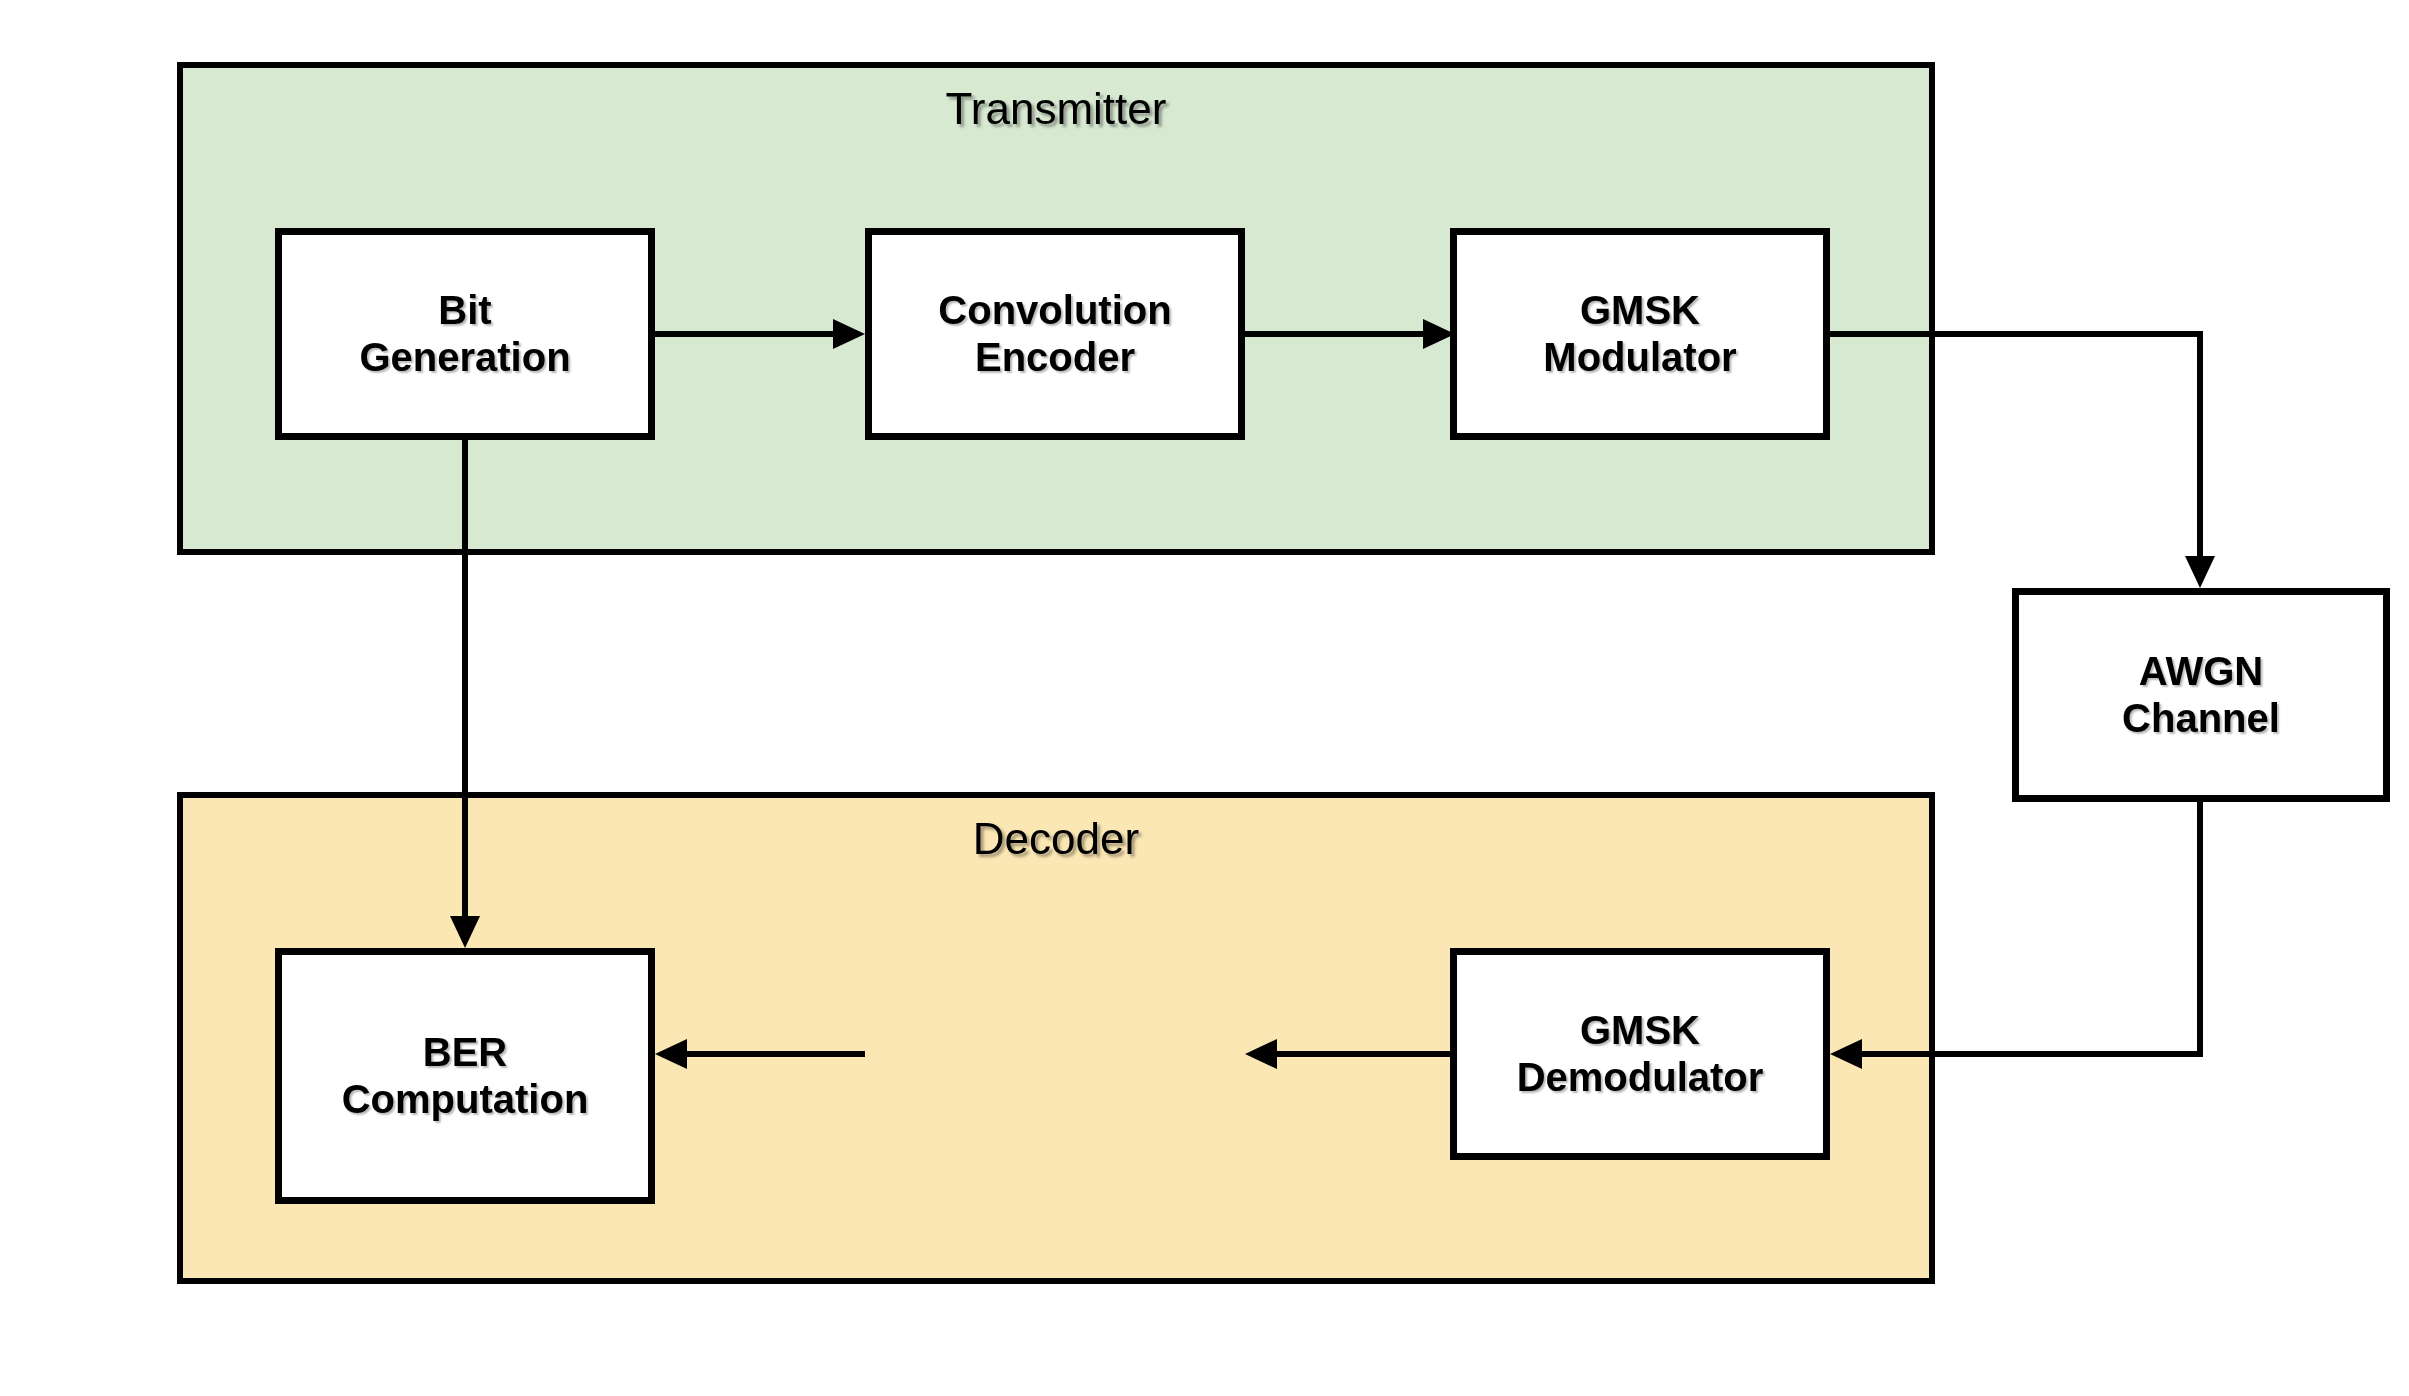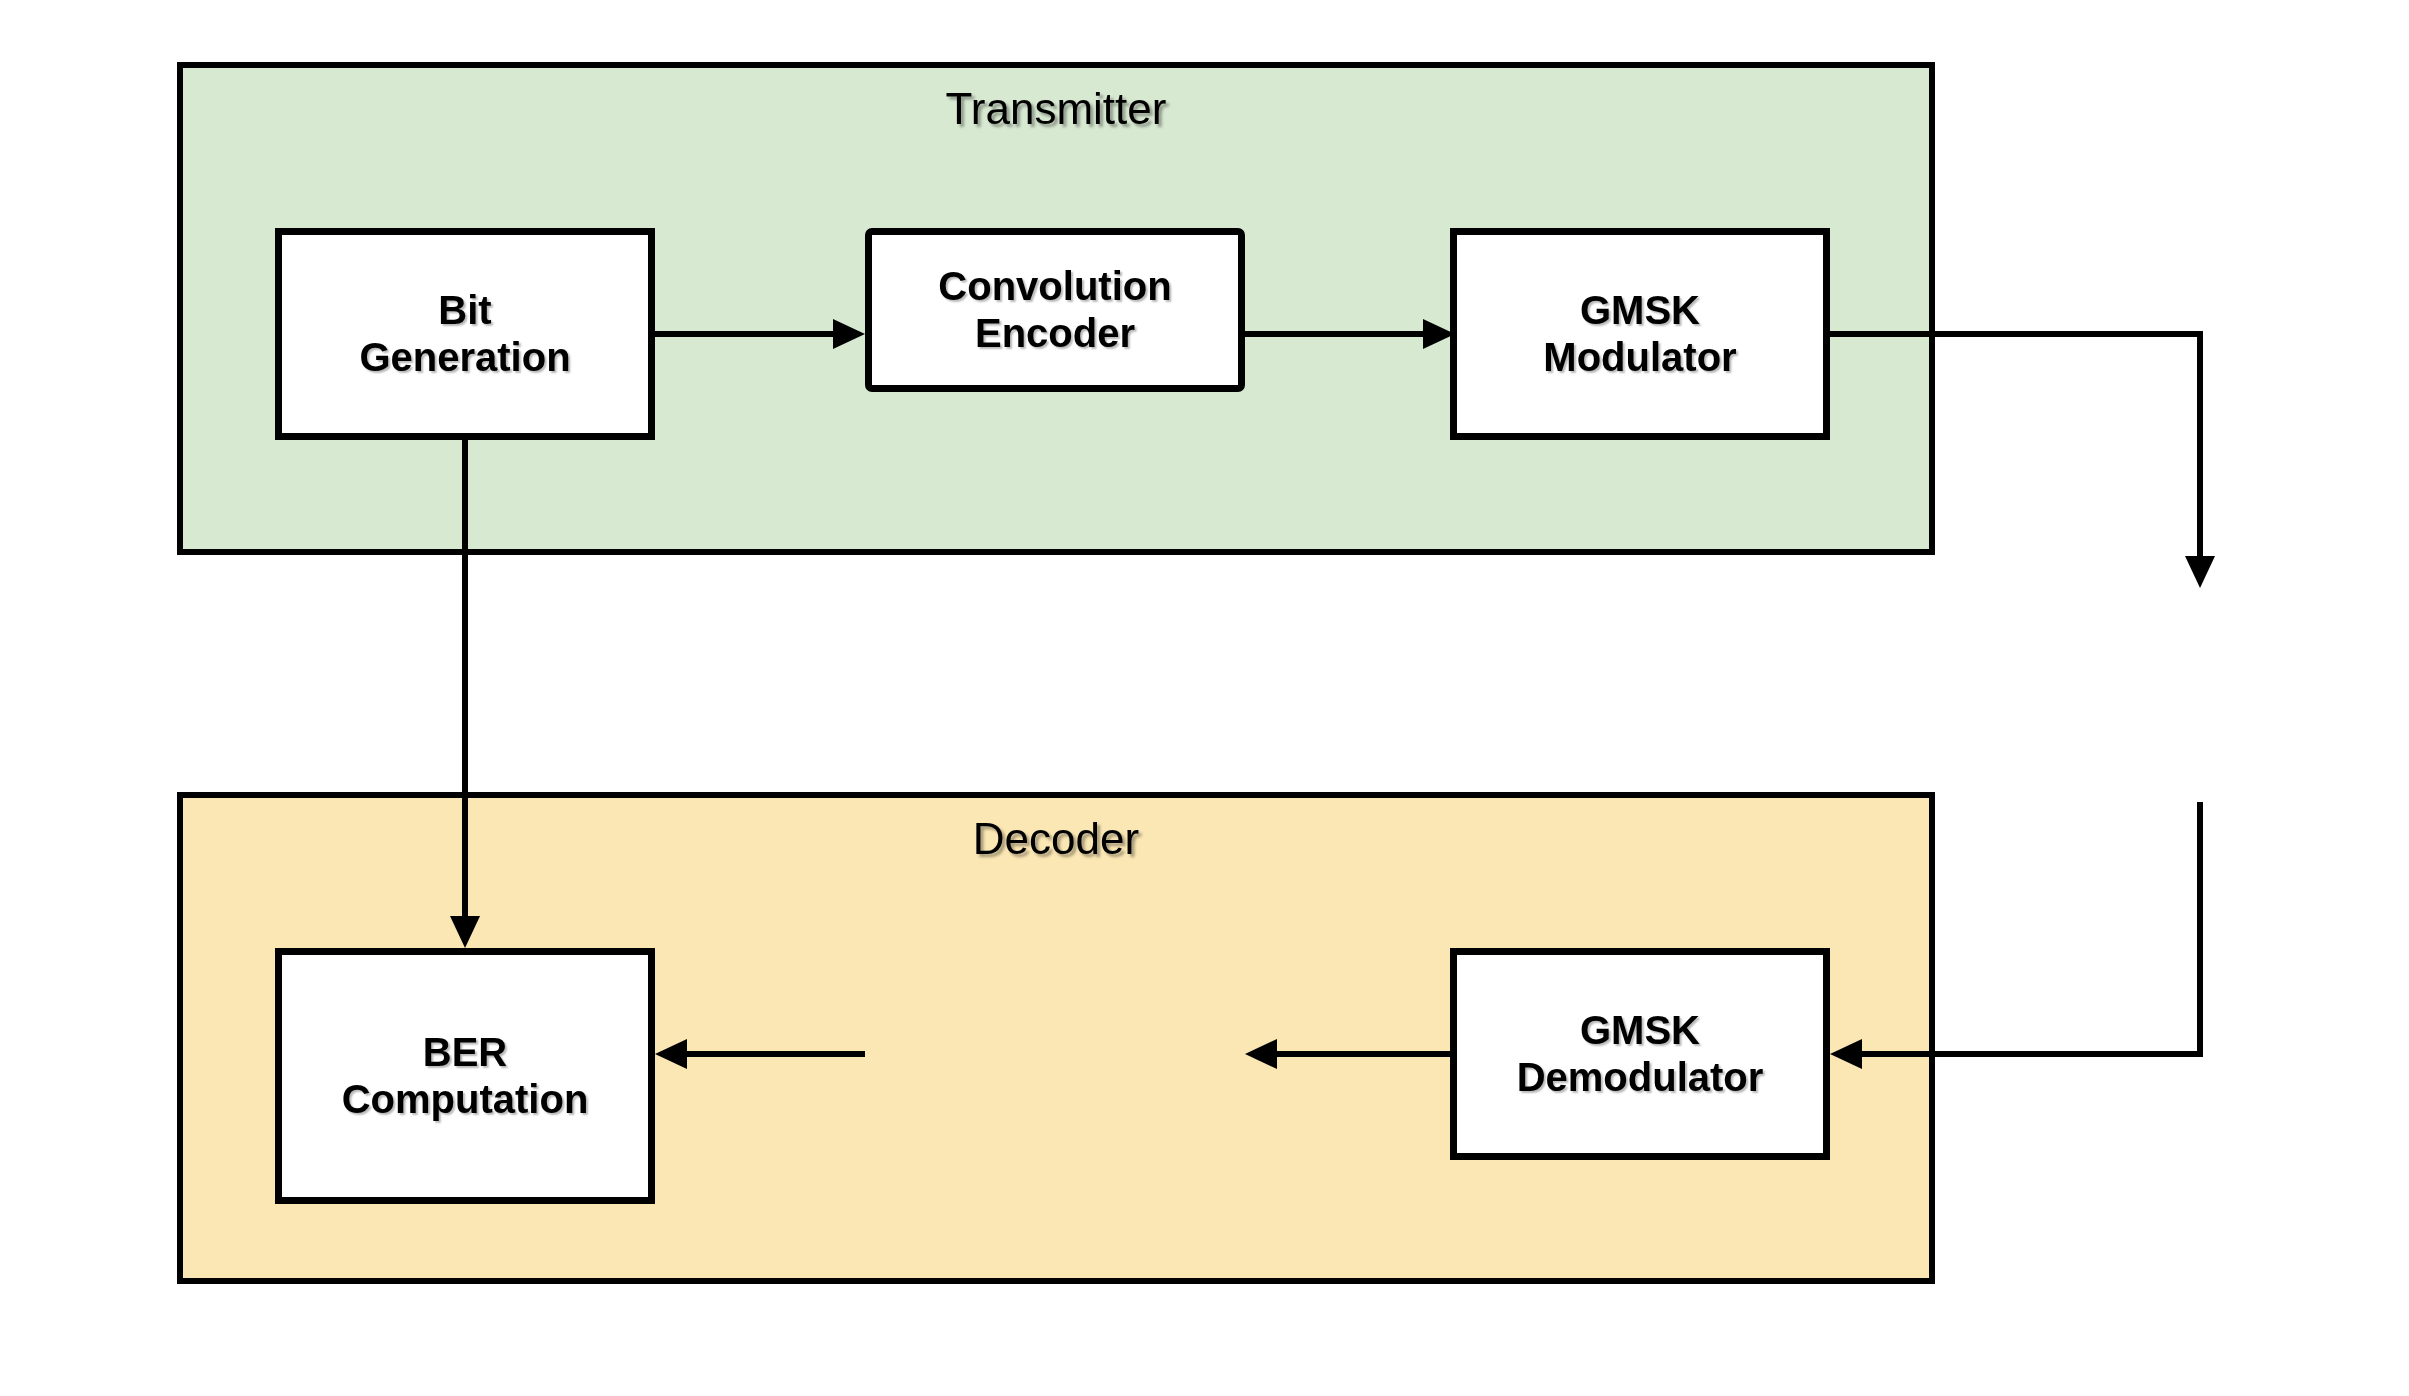--- a/index.html
+++ b/index.html
@@ -54,21 +54,21 @@
     width: 100%;
     text-align: center;
     font-size: 40px;
     font-weight: 700;
     line-height: 1.18;
     color: #000;
     white-space: pre-line;
     text-shadow: 2px 2px 2px rgba(0,0,0,0.28);
   }
   #b-bitgen   { left: 275px;  top: 228px; width: 380px; height: 212px; }
-  #b-convenc  { left: 865px;  top: 228px; width: 380px; height: 164px; border-radius: 7px; }
+  #b-convenc  { left: 865px;  top: 228px; width: 380px; height: 212px; }
   #b-mod      { left: 1450px; top: 228px; width: 380px; height: 212px; }
   #b-awgn     { left: 2012px; top: 588px; width: 378px; height: 214px; }
   #b-ber      { left: 275px;  top: 948px; width: 380px; height: 256px; }
   #b-viterbi  { left: 865px;  top: 948px; width: 380px; height: 212px; }
   #b-demod    { left: 1450px; top: 948px; width: 380px; height: 212px; }
 
   .hline { position: absolute; height: 6px; background: var(--line-color); z-index: 2; }
   .vline { position: absolute; width: 6px;  background: var(--line-color); z-index: 2; }
   .arr   { position: absolute; width: 0; height: 0; z-index: 2; }
   .arr.right {
@@ -134,20 +134,24 @@
 Generation</span>
   </div>
   <div class="block" id="b-convenc">
     <span class="block-label">Convolution
 Encoder</span>
   </div>
   <div class="block" id="b-mod">
     <span class="block-label">GMSK
 Modulator</span>
   </div>
+  <div class="block" id="b-awgn">
+    <span class="block-label">AWGN
+Channel</span>
+  </div>
   <div class="block" id="b-ber">
     <span class="block-label">BER
 Computation</span>
   </div>
   <div class="block" id="b-demod">
     <span class="block-label">GMSK
 Demodulator</span>
   </div>
 
   <div class="hline" id="ln-a"></div>

